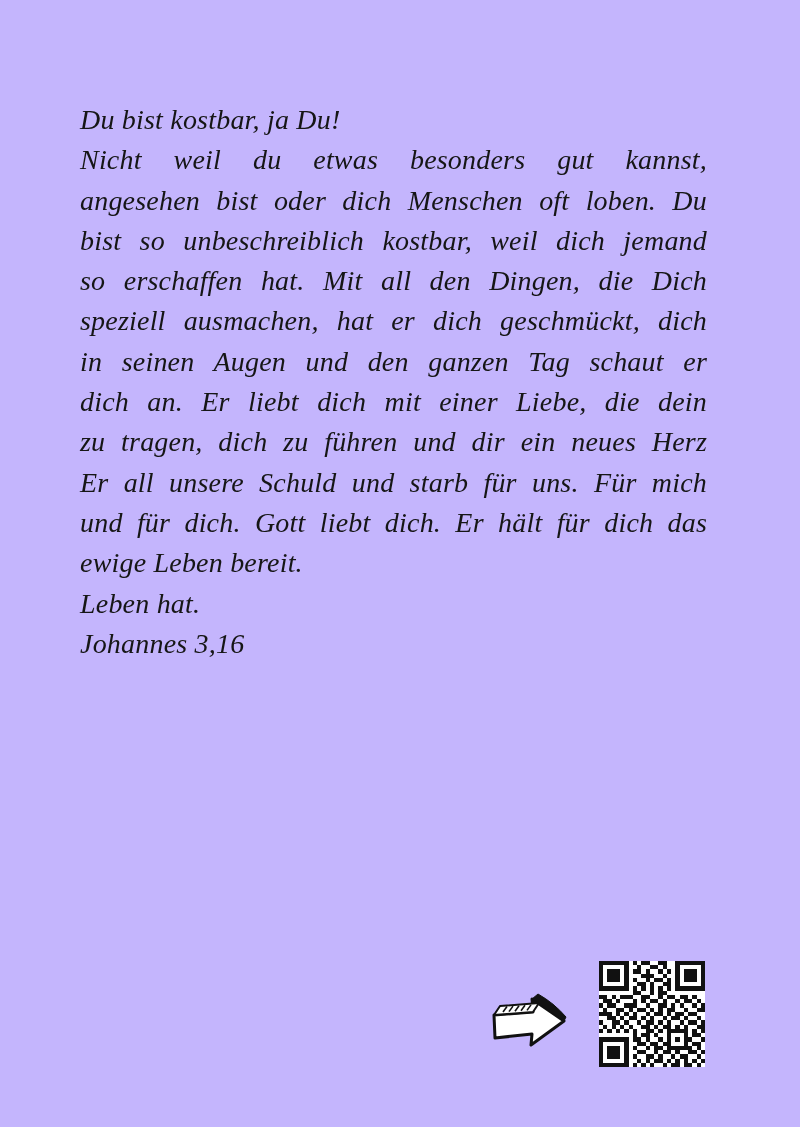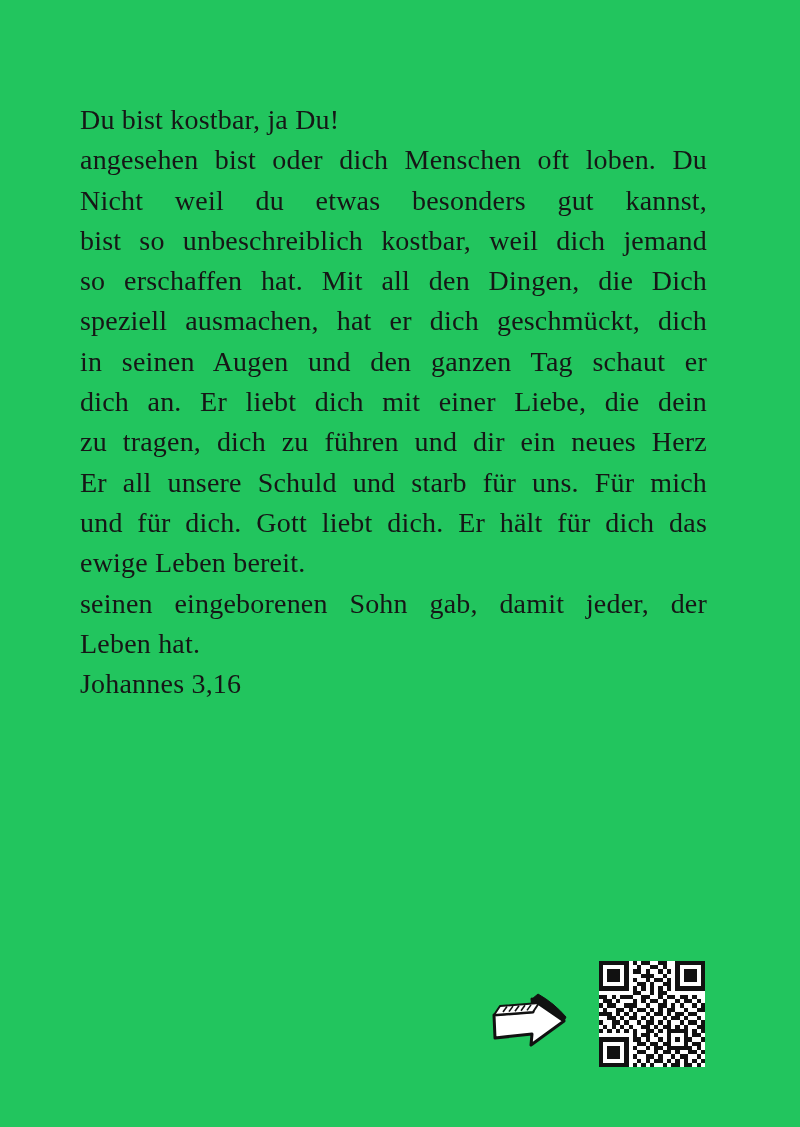--- a/index.html
+++ b/index.html
@@ -10,21 +10,22 @@
   body {
     width: 800px;
     height: 1127px;
     position: relative;
     overflow: hidden;
     font-family: "Liberation Serif", "DejaVu Serif", serif;
   }
   .page {
     position: absolute;
     inset: 0;
-    background: #22c55e;
+    background: #c4b5fd;
+    font-style: italic;
   }
   .text-block {
     position: absolute;
     left: 80px;
     top: 100px;
     width: 627px;
     font-size: 28px;
     line-height: 40.3px;
     color: #161616;
     letter-spacing: 0.2px;
@@ -58,32 +59,31 @@
     display: block;
   }
 </style>
 </head>
 <body>
 
 <div class="page">
 
   <div class="text-block">
       <div class="line">Du bist kostbar, ja Du!</div>
+      <div class="line j">Nicht weil du etwas besonders gut kannst,</div>
       <div class="line j">angesehen bist oder dich Menschen oft loben. Du</div>
-      <div class="line j">Nicht weil du etwas besonders gut kannst,</div>
       <div class="line j">bist so unbeschreiblich kostbar, weil dich jemand</div>
       <div class="line j">so erschaffen hat. Mit all den Dingen, die Dich</div>
       <div class="line j">speziell ausmachen, hat er dich geschmückt, dich</div>
       <div class="line j">in seinen Augen und den ganzen Tag schaut er</div>
       <div class="line j">dich an. Er liebt dich mit einer Liebe, die dein</div>
       <div class="line j">zu tragen, dich zu führen und dir ein neues Herz</div>
       <div class="line j">Er all unsere Schuld und starb für uns. Für mich</div>
       <div class="line j">und für dich. Gott liebt dich. Er hält für dich das</div>
       <div class="line">ewige Leben bereit.</div>
-      <div class="line j">seinen eingeborenen Sohn gab, damit jeder, der</div>
       <div class="line">Leben hat.</div>
       <div class="line">Johannes 3,16</div>
     </div>
 
   <div class="arrow-wrap">
     <svg viewBox="0 0 84 68" xmlns="http://www.w3.org/2000/svg" aria-hidden="true">
 
       <path d="M8 29 L47 26 L46 13 L78 35 L45 59 L46 48 L9 52 Z" fill="#ffffff" stroke="#111111" stroke-width="3" stroke-linejoin="round"></path>
 
       <path d="M8 29 L14 20 L53 17 L47 26 Z" fill="#ffffff" stroke="#111111" stroke-width="2" stroke-linejoin="round"></path>

